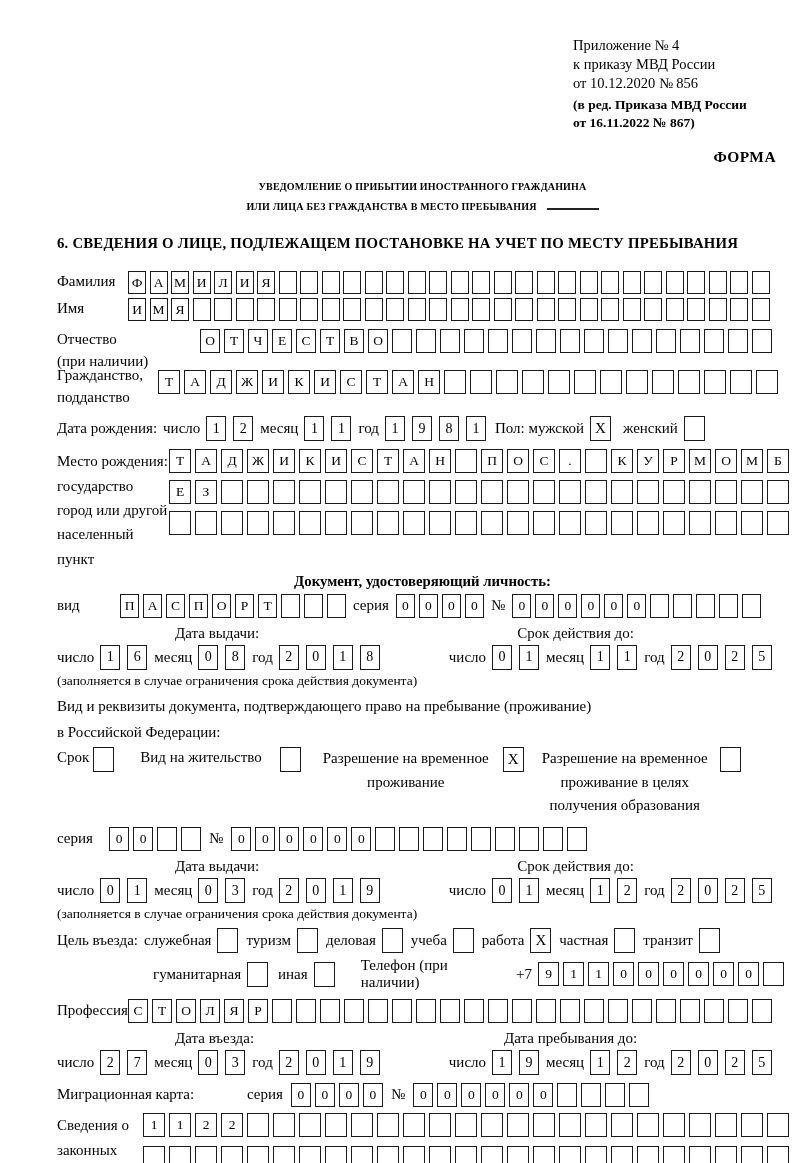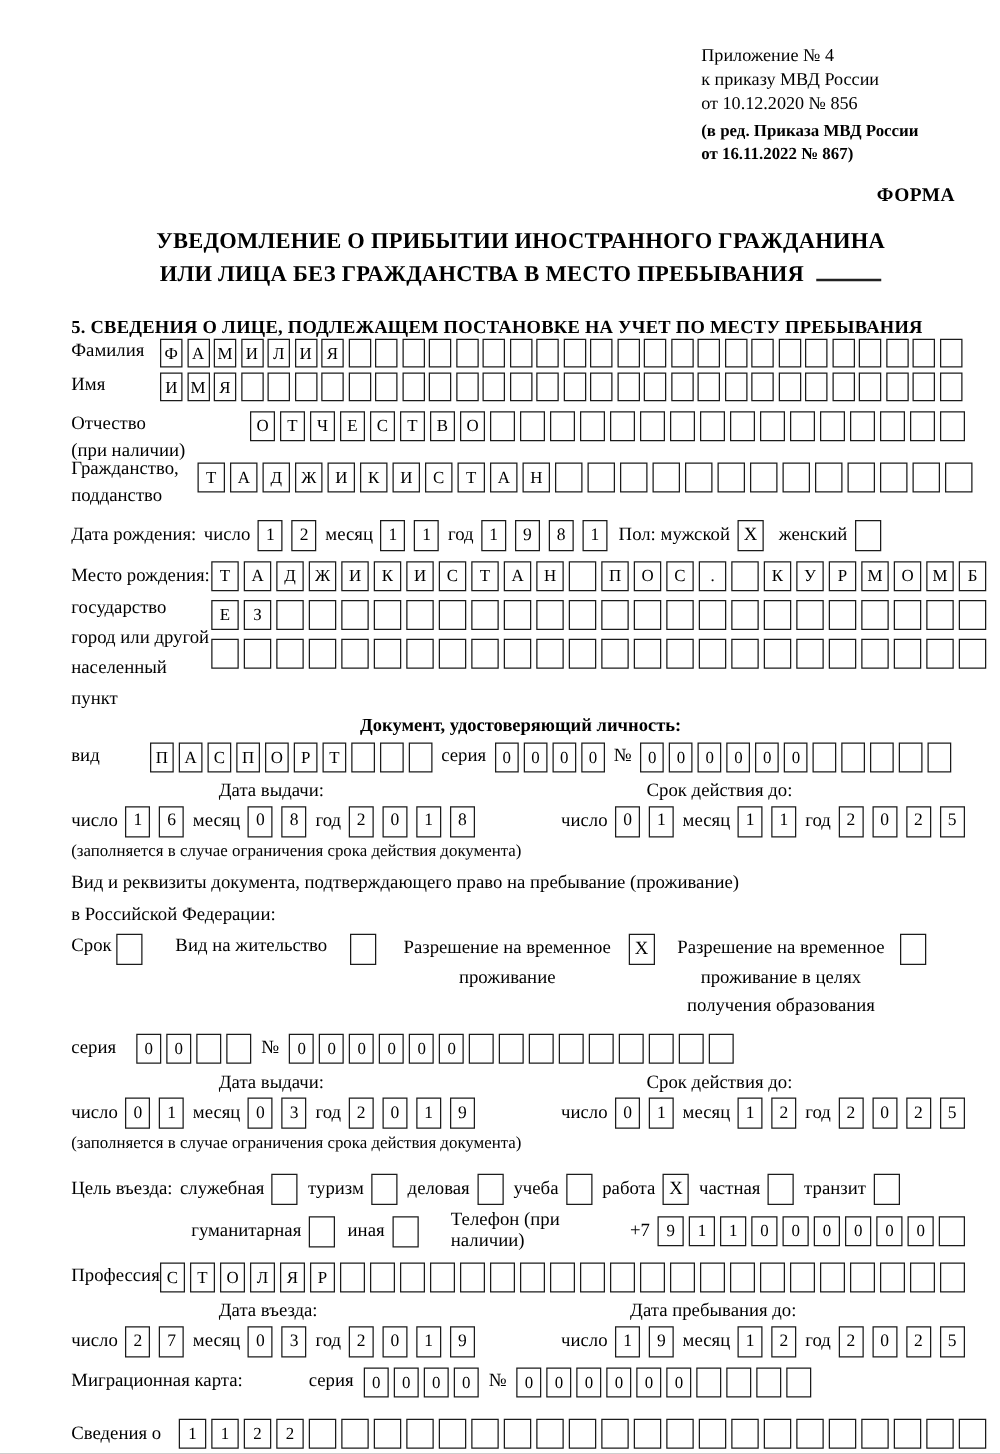--- a/index.html
+++ b/index.html
@@ -1,24 +1,24 @@
 <!DOCTYPE html>
 <html><head>
 <meta charset="utf-8">
 <style>
   html,body{margin:0;padding:0;background:#888;}
   .page{
     width:800px;height:1163px;background:#ffffff;margin:0 auto;
     font-family:"Liberation Serif","DejaVu Serif",serif;color:#000;
-    box-sizing:border-box;padding:36px 24px 0 57px;overflow:hidden;position:relative;
+    box-sizing:border-box;padding:36px 12px 0 57px;overflow:hidden;position:relative;
   }
   .annex{margin-left:auto;width:215px;font-size:14.5px;line-height:1.32;}
   .edition{margin-left:auto;width:215px;font-size:13.5px;line-height:1.3;margin-top:3px;font-weight:bold;}
   .forma{ text-align:right;font-weight:bold;font-size:15.5px;margin-top:17px;padding-right:12px;letter-spacing:.4px;}
-  .title{text-align:center;font-weight:bold;font-size:18px;line-height:1.5;margin-top:13px;letter-spacing:.2px;font-family:Liberation Serif, serif;}
+  .title{text-align:center;font-weight:bold;font-size:10px;line-height:1.5;margin-top:13px;letter-spacing:.2px;font-family:Liberation Serif, serif;}
   .title .blank{display:inline-block;width:52px;border-bottom:2px solid #222;height:14px;margin-left:10px;}
   .sec-head{font-weight:bold;font-size:14.8px;margin-top:21px;letter-spacing:.2px;}
   .row{display:flex;align-items:flex-start;}
   .lbl{font-size:15px;line-height:1.45;flex:none;}
   .cells{display:flex;flex:none;}
   .cell{
     flex:none;display:flex;align-items:center;justify-content:center;
     border:1.6px solid #1b1b1b;background:#fff;box-sizing:border-box;
     width:18px;height:23px;font-size:13.5px;margin-right:3.5px;
   }
@@ -29,22 +29,22 @@
   .c21 .cell{width:21px;height:24px;margin-right:4px;}
   .digits .cell{width:20px;height:25px;margin-right:7px;font-size:14px;}
   .cb{width:21px;height:25px;font-size:15px;flex:none;display:flex;align-items:center;justify-content:center;border:1.6px solid #1b1b1b;box-sizing:border-box;}
   .dhead{display:flex;font-size:15px;margin-top:7px;}
   .dates{display:flex;align-items:center;font-size:15px;margin-top:3px;}
   .dates .w{margin:0 6px 0 0;}
   .note{font-size:13.5px;text-align:left;margin-top:3px;}
   .para{font-size:15px;line-height:1.75;}
   .ctr{text-align:center;}
   .grp{display:flex;align-items:flex-start;}
-  .mt2{margin-top:2px}.mt4{margin-top:4px}.mt6{margin-top:17px}.mt8{margin-top:8px}
-  .mt10{margin-top:10px}.mt16{margin-top:0}
+  .mt2{margin-top:2px}.mt4{margin-top:4px}.mt6{margin-top:6px}.mt8{margin-top:8px}
+  .mt10{margin-top:10px}.mt16{margin-top:19px}
 </style>
 </head>
 <body>
 
 <div class="page">
 
   <div class="annex">
     <div>Приложение № 4</div>
     <div>к приказу МВД России</div>
     <div>от 10.12.2020 № 856</div>
@@ -53,21 +53,21 @@
     <div>(в ред. Приказа МВД России</div>
     <div>от 16.11.2022 № 867)</div>
   </div>
   <div class="forma">ФОРМА</div>
 
   <div class="title">
     <div>УВЕДОМЛЕНИЕ О ПРИБЫТИИ ИНОСТРАННОГО ГРАЖДАНИНА</div>
     <div><span>ИЛИ ЛИЦА БЕЗ ГРАЖДАНСТВА В МЕСТО ПРЕБЫВАНИЯ</span><span class="blank"></span></div>
   </div>
 
-  <div class="sec-head">5. СВЕДЕНИЯ О ЛИЦЕ, ПОДЛЕЖАЩЕМ ПОСТАНОВКЕ НА УЧЕТ ПО МЕСТУ ПРЕБЫВАНИЯ</div>
+  <div class="sec-head">6. СВЕДЕНИЯ О ЛИЦЕ, ПОДЛЕЖАЩЕМ ПОСТАНОВКЕ НА УЧЕТ ПО МЕСТУ ПРЕБЫВАНИЯ</div>
 
   <div class="row mt16">
     <div class="lbl" style="width:71px">Фамилия</div>
     <div class="cells">
         <span class="cell">Ф</span>
         <span class="cell">А</span>
         <span class="cell">М</span>
         <span class="cell">И</span>
         <span class="cell">Л</span>
         <span class="cell">И</span>

